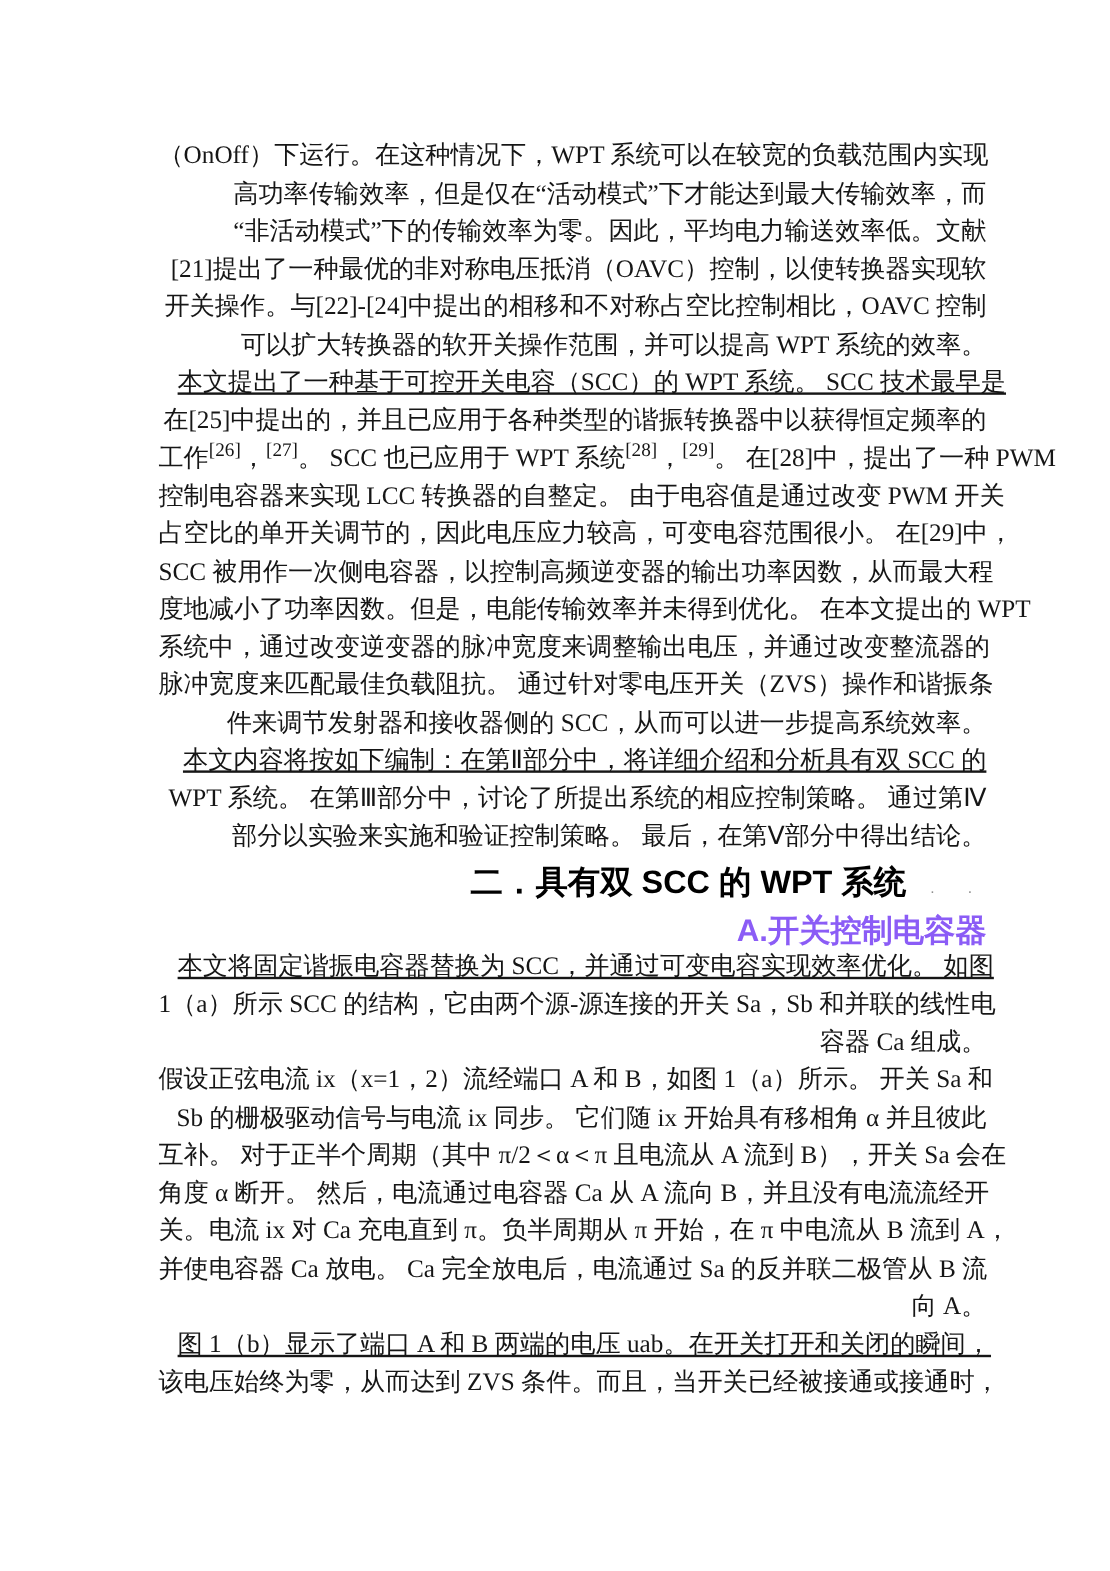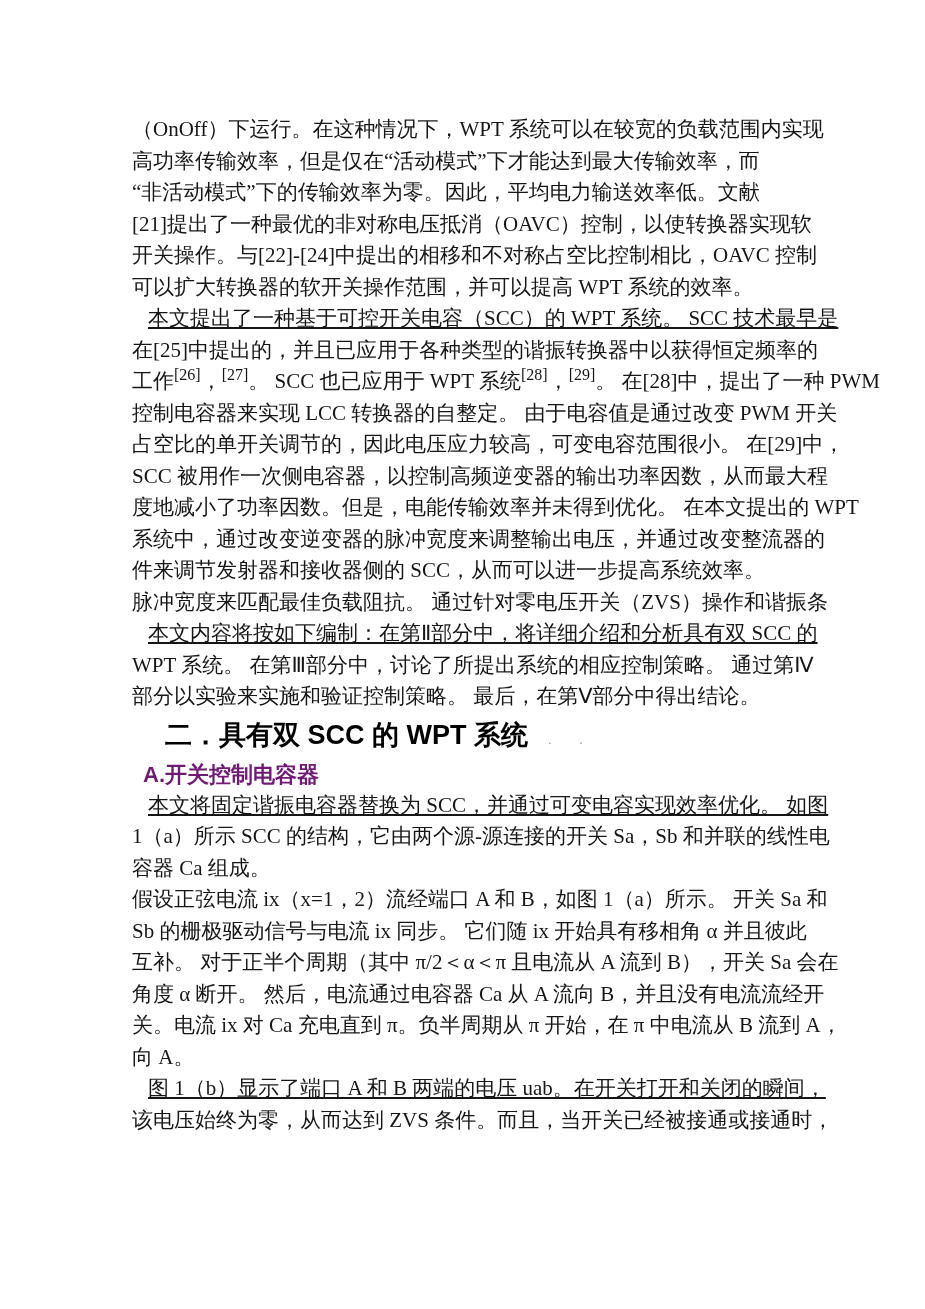--- a/index.html
+++ b/index.html
@@ -1,15 +1,15 @@
 <!DOCTYPE html>
 <html><head>
 <meta charset="utf-8">
 <style>
-  * { margin: 0; padding: 0; box-sizing: border-box; }
+  * { margin: 0; padding: 0; box-sizing: border-box; text-align: right; }
   html, body { background: #ffffff; }
   .page {
     position: relative;
     width: 925px;
     height: 1309px;
     background: #ffffff;
     overflow: hidden;
   }
   .content {
     position: absolute;
@@ -39,23 +39,23 @@
     font-size: 27px;
     line-height: 36px;
     color: #000000;
     white-space: nowrap;
   }
   .heading-2 {
     margin-top: 2px;
     padding-left: 11px;
     font-family: "Liberation Sans", sans-serif;
     font-weight: bold;
-    font-size: 22px;
+    font-size: 26px;
     line-height: 30px;
-    color: #701a75;
+    color: #8b5cf6;
     white-space: nowrap;
   }
   .trailing-dots {
     display: inline-block;
     margin-left: 20px;
     color: #8f8f8f;
     font-size: 13px;
     font-weight: normal;
     letter-spacing: 12px;
     vertical-align: baseline;
@@ -76,41 +76,42 @@
       </div>
       <div class="paragraph">
         <div class="line indent">本文提出了一种基于可控开关电容（SCC）的 WPT 系统。 SCC 技术最早是</div>
         <div class="line">在[25]中提出的，并且已应用于各种类型的谐振转换器中以获得恒定频率的</div>
         <div class="line">工作<sup class="cite">[26]</sup>，<sup class="cite">[27]</sup>。 SCC 也已应用于 WPT 系统<sup class="cite">[28]</sup>，<sup class="cite">[29]</sup>。 在[28]中，提出了一种 PWM</div>
         <div class="line">控制电容器来实现 LCC 转换器的自整定。 由于电容值是通过改变 PWM 开关</div>
         <div class="line">占空比的单开关调节的，因此电压应力较高，可变电容范围很小。 在[29]中，</div>
         <div class="line">SCC 被用作一次侧电容器，以控制高频逆变器的输出功率因数，从而最大程</div>
         <div class="line">度地减小了功率因数。但是，电能传输效率并未得到优化。 在本文提出的 WPT</div>
         <div class="line">系统中，通过改变逆变器的脉冲宽度来调整输出电压，并通过改变整流器的</div>
+        <div class="line">脉冲宽度来匹配最佳负载阻抗。 通过针对零电压开关（ZVS）操作和谐振条</div>
         <div class="line">件来调节发射器和接收器侧的 SCC，从而可以进一步提高系统效率。</div>
-        <div class="line">脉冲宽度来匹配最佳负载阻抗。 通过针对零电压开关（ZVS）操作和谐振条</div>
       </div>
       <div class="paragraph">
         <div class="line indent">本文内容将按如下编制：在第Ⅱ部分中，将详细介绍和分析具有双 SCC 的</div>
         <div class="line">WPT 系统。 在第Ⅲ部分中，讨论了所提出系统的相应控制策略。 通过第Ⅳ</div>
         <div class="line">部分以实验来实施和验证控制策略。 最后，在第Ⅴ部分中得出结论。</div>
       </div>
       <div class="heading-1"><span>二．具有双 SCC 的 WPT 系统</span><span class="trailing-dots">. .</span></div>
       <div class="heading-2"><span>A.开关控制电容器</span></div>
       <div class="paragraph">
         <div class="line indent">本文将固定谐振电容器替换为 SCC，并通过可变电容实现效率优化。 如图</div>
         <div class="line">1（a）所示 SCC 的结构，它由两个源-源连接的开关 Sa，Sb 和并联的线性电</div>
         <div class="line">容器 Ca 组成。</div>
       </div>
       <div class="paragraph">
         <div class="line">假设正弦电流 ix（x=1，2）流经端口 A 和 B，如图 1（a）所示。 开关 Sa 和</div>
         <div class="line">Sb 的栅极驱动信号与电流 ix 同步。 它们随 ix 开始具有移相角 α 并且彼此</div>
         <div class="line">互补。 对于正半个周期（其中 π/2＜α＜π 且电流从 A 流到 B），开关 Sa 会在</div>
         <div class="line">角度 α 断开。 然后，电流通过电容器 Ca 从 A 流向 B，并且没有电流流经开</div>
         <div class="line">关。电流 ix 对 Ca 充电直到 π。负半周期从 π 开始，在 π 中电流从 B 流到 A，</div>
+        <div class="line">并使电容器 Ca 放电。 Ca 完全放电后，电流通过 Sa 的反并联二极管从 B 流</div>
         <div class="line">向 A。</div>
       </div>
       <div class="paragraph">
         <div class="line indent">图 1（b）显示了端口 A 和 B 两端的电压 uab。在开关打开和关闭的瞬间，</div>
         <div class="line">该电压始终为零，从而达到 ZVS 条件。而且，当开关已经被接通或接通时，</div>
       </div>
     </div>
 </div>
 
 </body></html>

